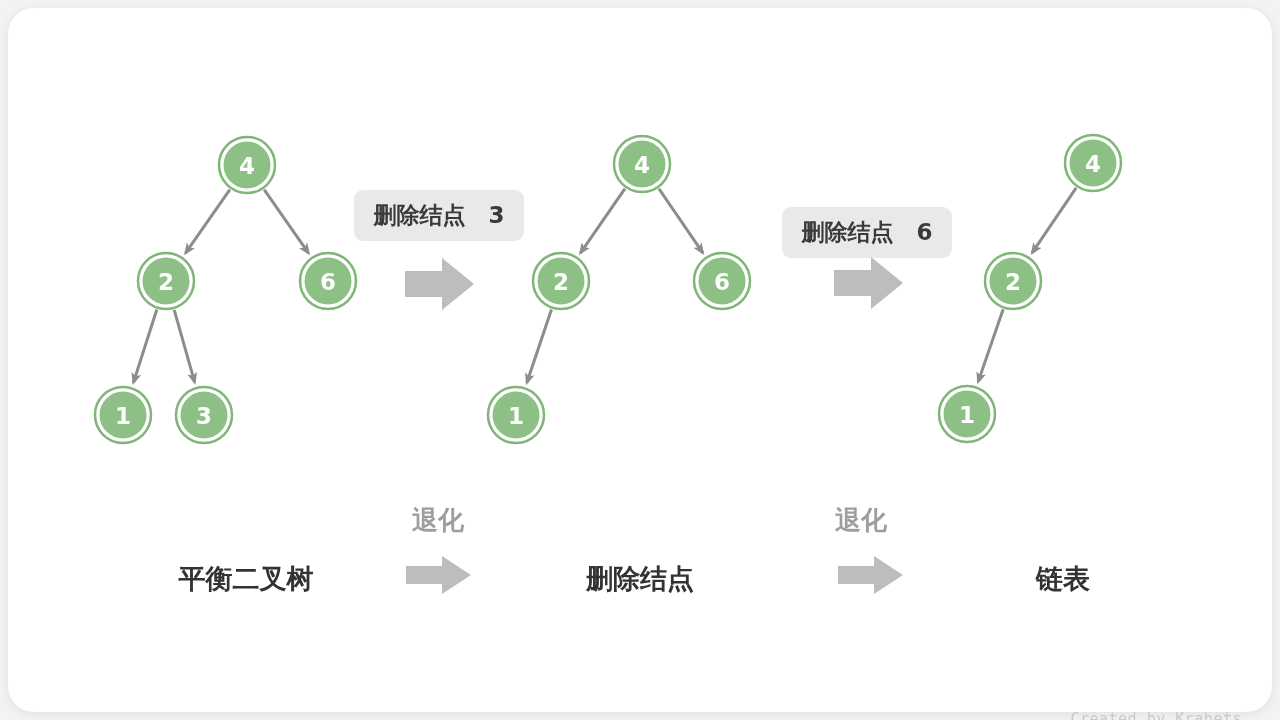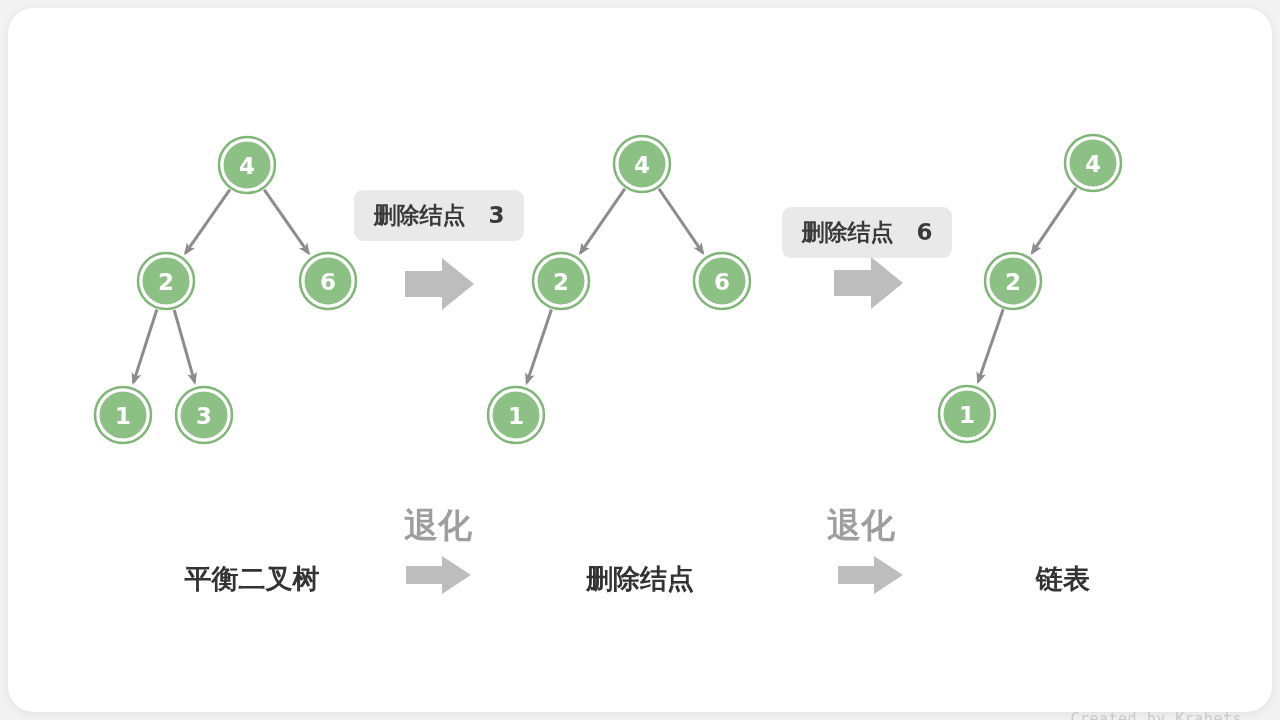--- a/index.html
+++ b/index.html
@@ -50,37 +50,37 @@
   .block-arrow { position: absolute; }
   .block-arrow svg { display: block; }
   .block-arrow-1 { left: 405px; top: 257px; }
   .block-arrow-2 { left: 834px; top: 256px; }
   .bottom-arrow-1 { left: 406px; top: 555px; }
   .bottom-arrow-2 { left: 838px; top: 555px; }
   .degrade-label {
     position: absolute;
     transform: translateX(-50%);
     color: var(--degrade_text, #9e9e9e);
-    font-size: 34px;
+    font-size: 26px;
     font-weight: bold;
     top: 503px;
     white-space: nowrap;
   }
   .degrade-label-1 { left: 438px; }
   .degrade-label-2 { left: 861px; }
   .tree-title {
     position: absolute;
     transform: translateX(-50%);
     top: 561px;
     color: var(--title_text, #333333);
     font-size: 27px;
     font-weight: bold;
     white-space: nowrap;
   }
-  .tree-title-1 { left: 252px; }
+  .tree-title-1 { left: 246px; }
   .tree-title-2 { left: 640px; }
   .tree-title-3 { left: 1063px; }
   .watermark {
     position: absolute;
     right: 38px;
     top: 675px;
     color: var(--watermark_text, #c9c9c9);
     font-family: "DejaVu Sans Mono", "Liberation Mono", monospace;
     font-size: 15px;
     letter-spacing: 0.5px;

